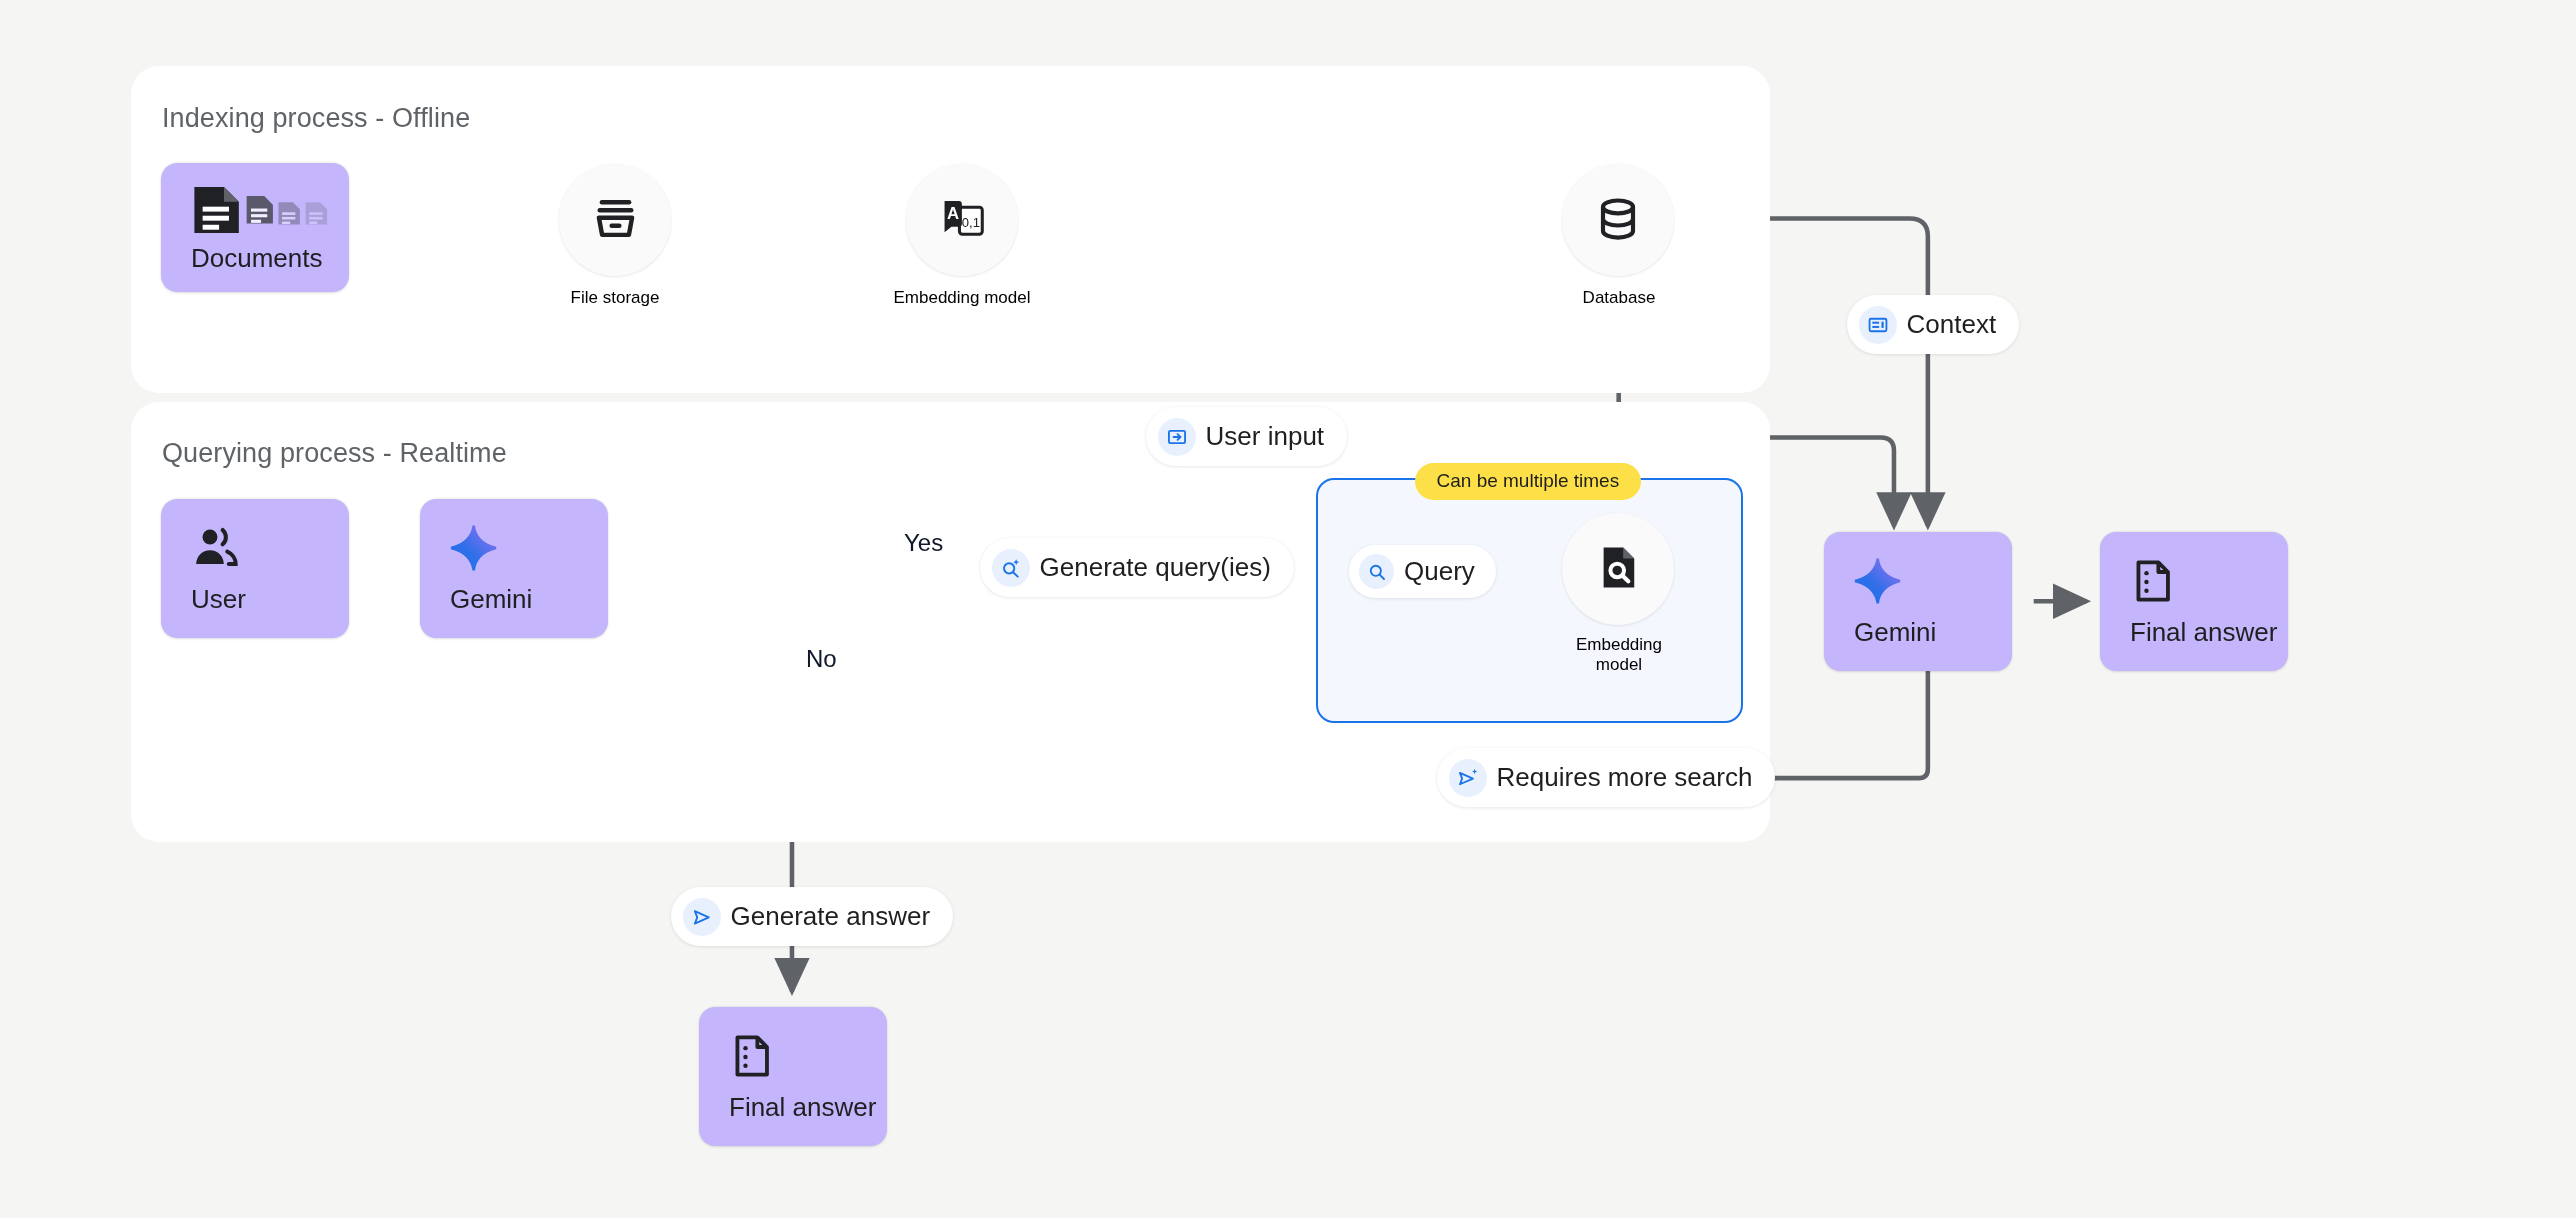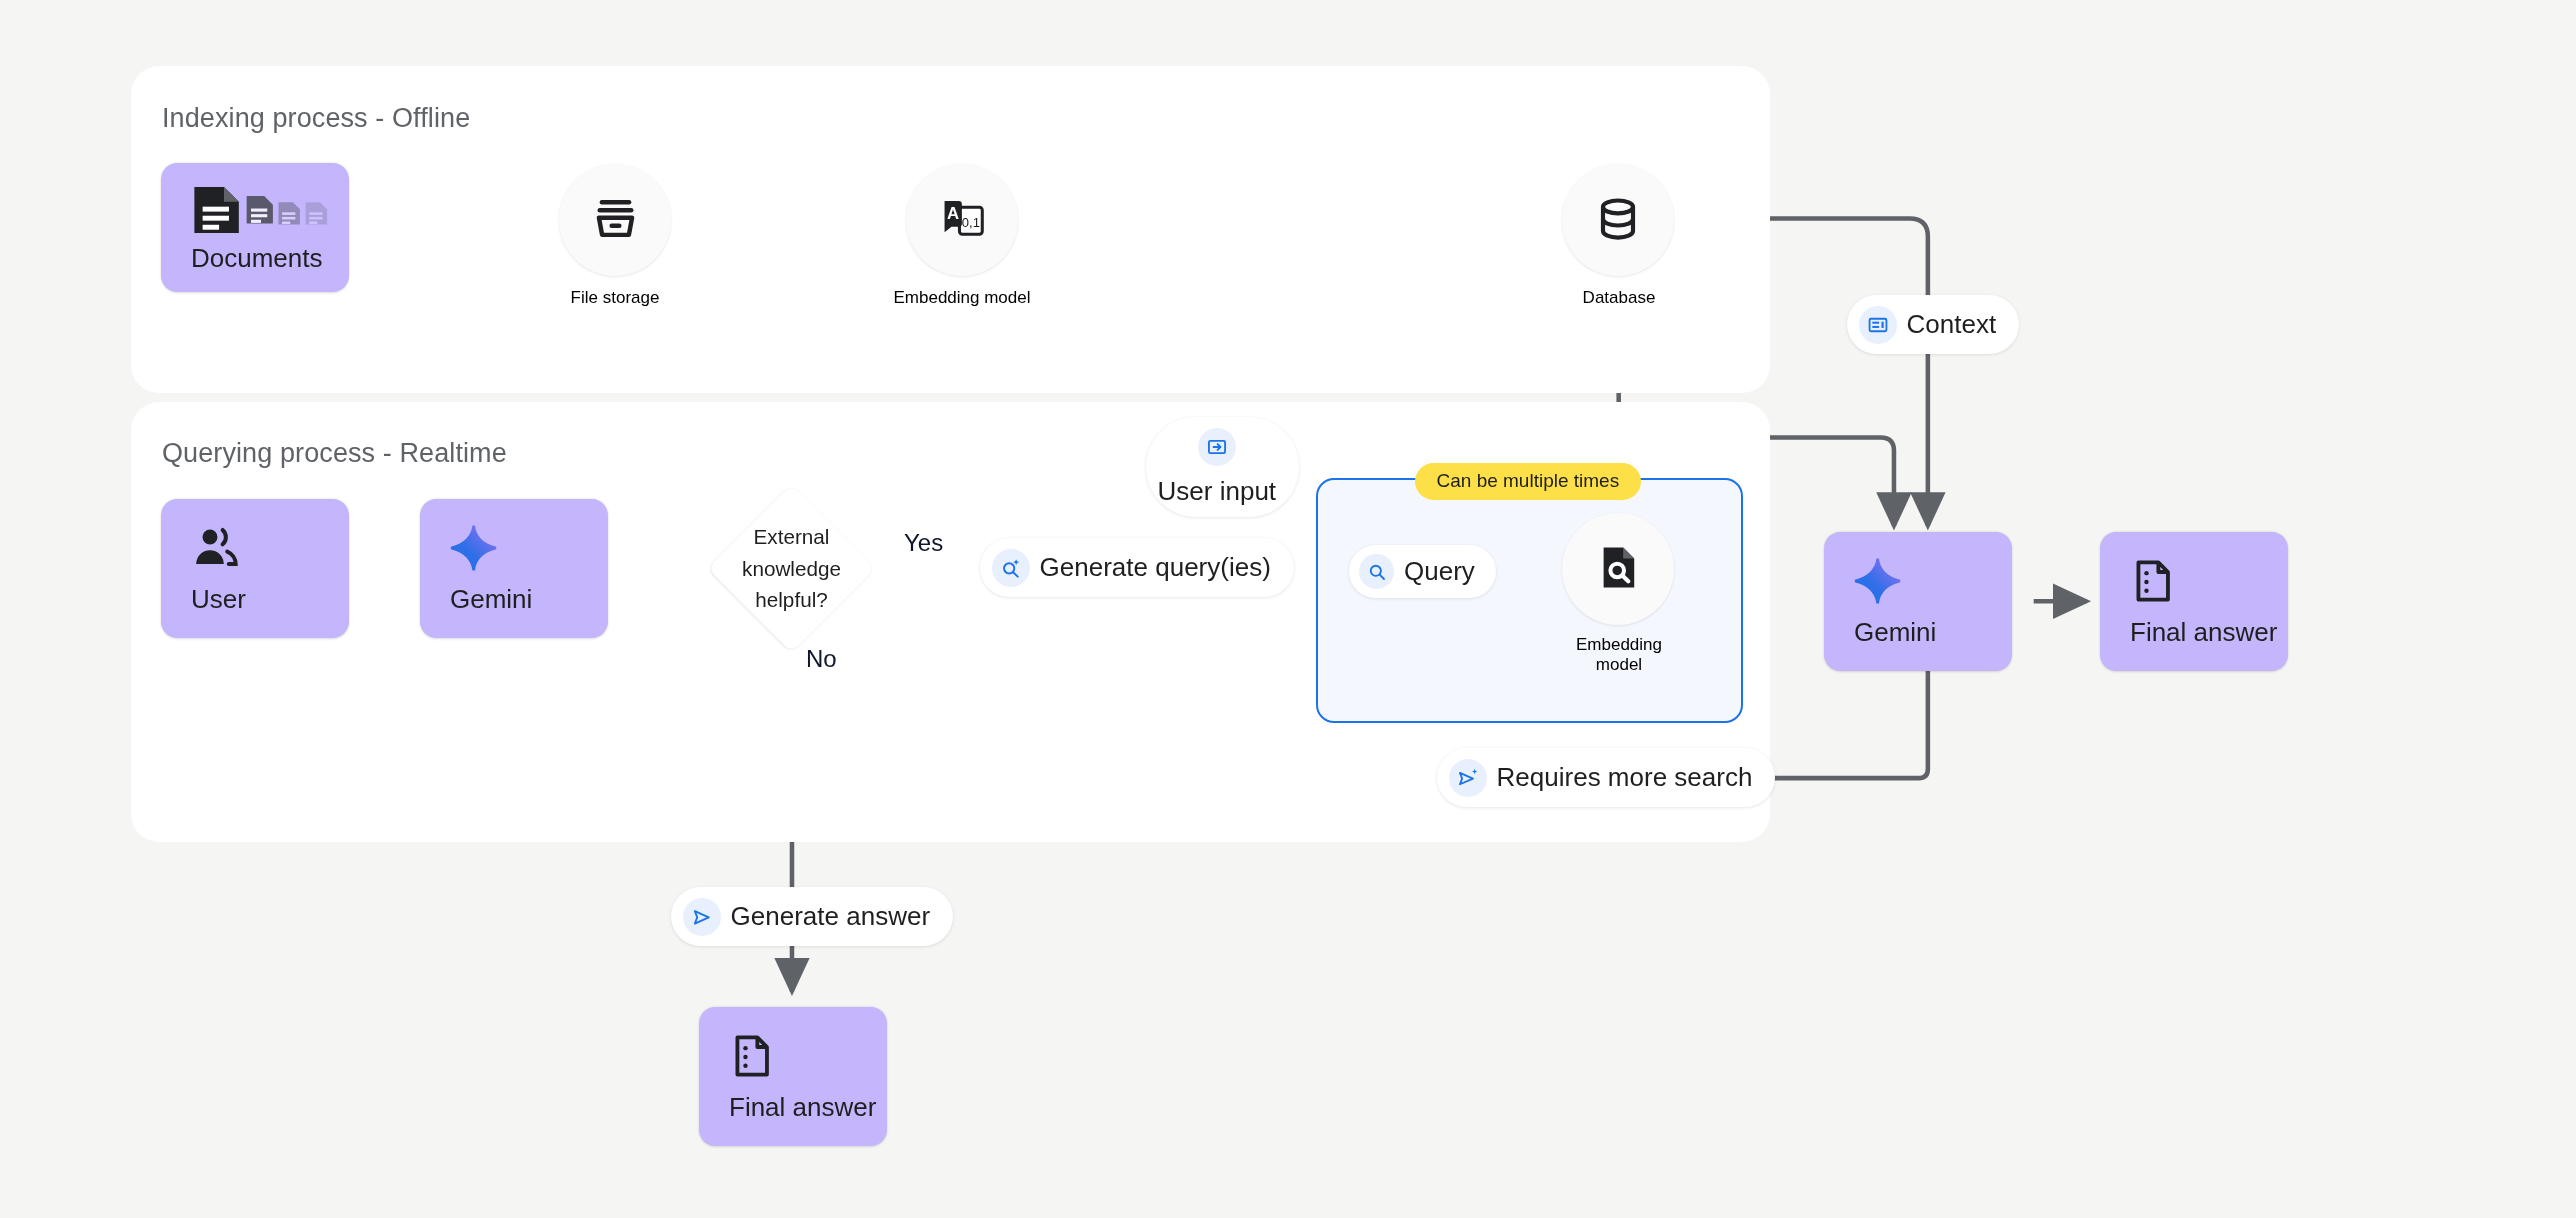--- a/index.html
+++ b/index.html
@@ -294,28 +294,20 @@
   <div class="node-card" style="left:420px; top:499px; width:188px; height:139px;">
     <div class="glyph">
       <svg width="50" height="50" viewBox="0 0 24 24">
         <path d="M12 1.2c.55 4.9 3.7 8.65 10.2 10.2v1.2c-6.5 1.55-9.65 5.3-10.2 10.2h-1.2
                  C10.05 17.9 6.9 14.15.4 12.6v-1.2C6.9 9.85 10.05 6.1 10.8 1.2z" fill="url(#gem-grad)"></path>
       </svg>
     </div>
     <div class="caption">Gemini</div>
   </div>
 
-  <div class="diamond-wrap" style="left:732px; top:509px; width:119px; height:119px;">
-    <div class="diamond-shape"></div>
-    <div class="diamond-text">
-      <span>External</span>
-      <span>knowledge</span>
-      <span>helpful?</span>
-    </div>
-  </div>
 
   <div class="edge-label" style="left:904px; top:529px;">Yes</div>
   <div class="edge-label" style="left:806px; top:645px;">No</div>
 
   <div class="pill" style="left:980px; top:538px;">
     <span class="pill-ico">
       <svg width="22" height="22" viewBox="0 0 24 24" fill="none" stroke="#1a73e8" stroke-width="2.1" stroke-linecap="round">
         <circle cx="10" cy="12.4" r="5.6"></circle>
         <path d="M14.2 16.6 L19.4 21.4"></path>
         <path d="M17.6 2.4l.95 2.35 2.35.95-2.35.95-.95 2.35-.95-2.35L14.3 5.7l2.35-.95z" fill="#1a73e8" stroke="none"></path>
@@ -358,21 +350,21 @@
   <div class="pill" style="left:1437px; top:748px;">
     <span class="pill-ico">
       <svg width="22" height="22" viewBox="0 0 24 24" fill="none" stroke="#1a73e8" stroke-width="2" stroke-linejoin="round" stroke-linecap="round">
         <path d="M3.2 6.4 L17.4 12.6 L3.2 18.8 L5.6 12.6 Z"></path>
         <path d="M19.2 2.2l.8 2 2 .8-2 .8-.8 2-.8-2-2-.8 2-.8z" fill="#1a73e8" stroke="none"></path>
       </svg>
     </span>
     <span class="pill-label">Requires more search</span>
   </div>
 
-  <div class="pill" style="left:1146px; top:417px;flex-direction:column;">
+  <div class="pill" style="left:1146px; top:407px;">
     <span class="pill-ico">
       <svg width="22" height="22" viewBox="0 0 24 24" fill="none" stroke="#1a73e8" stroke-width="2" stroke-linecap="round" stroke-linejoin="round">
         <rect x="3.2" y="5.4" width="17.6" height="13.2" rx="1.4"></rect>
         <path d="M8.2 12h7.4"></path>
         <path d="M12.6 8.8 L15.8 12 L12.6 15.2"></path>
       </svg>
     </span>
     <span class="pill-label">User input</span>
   </div>
 

